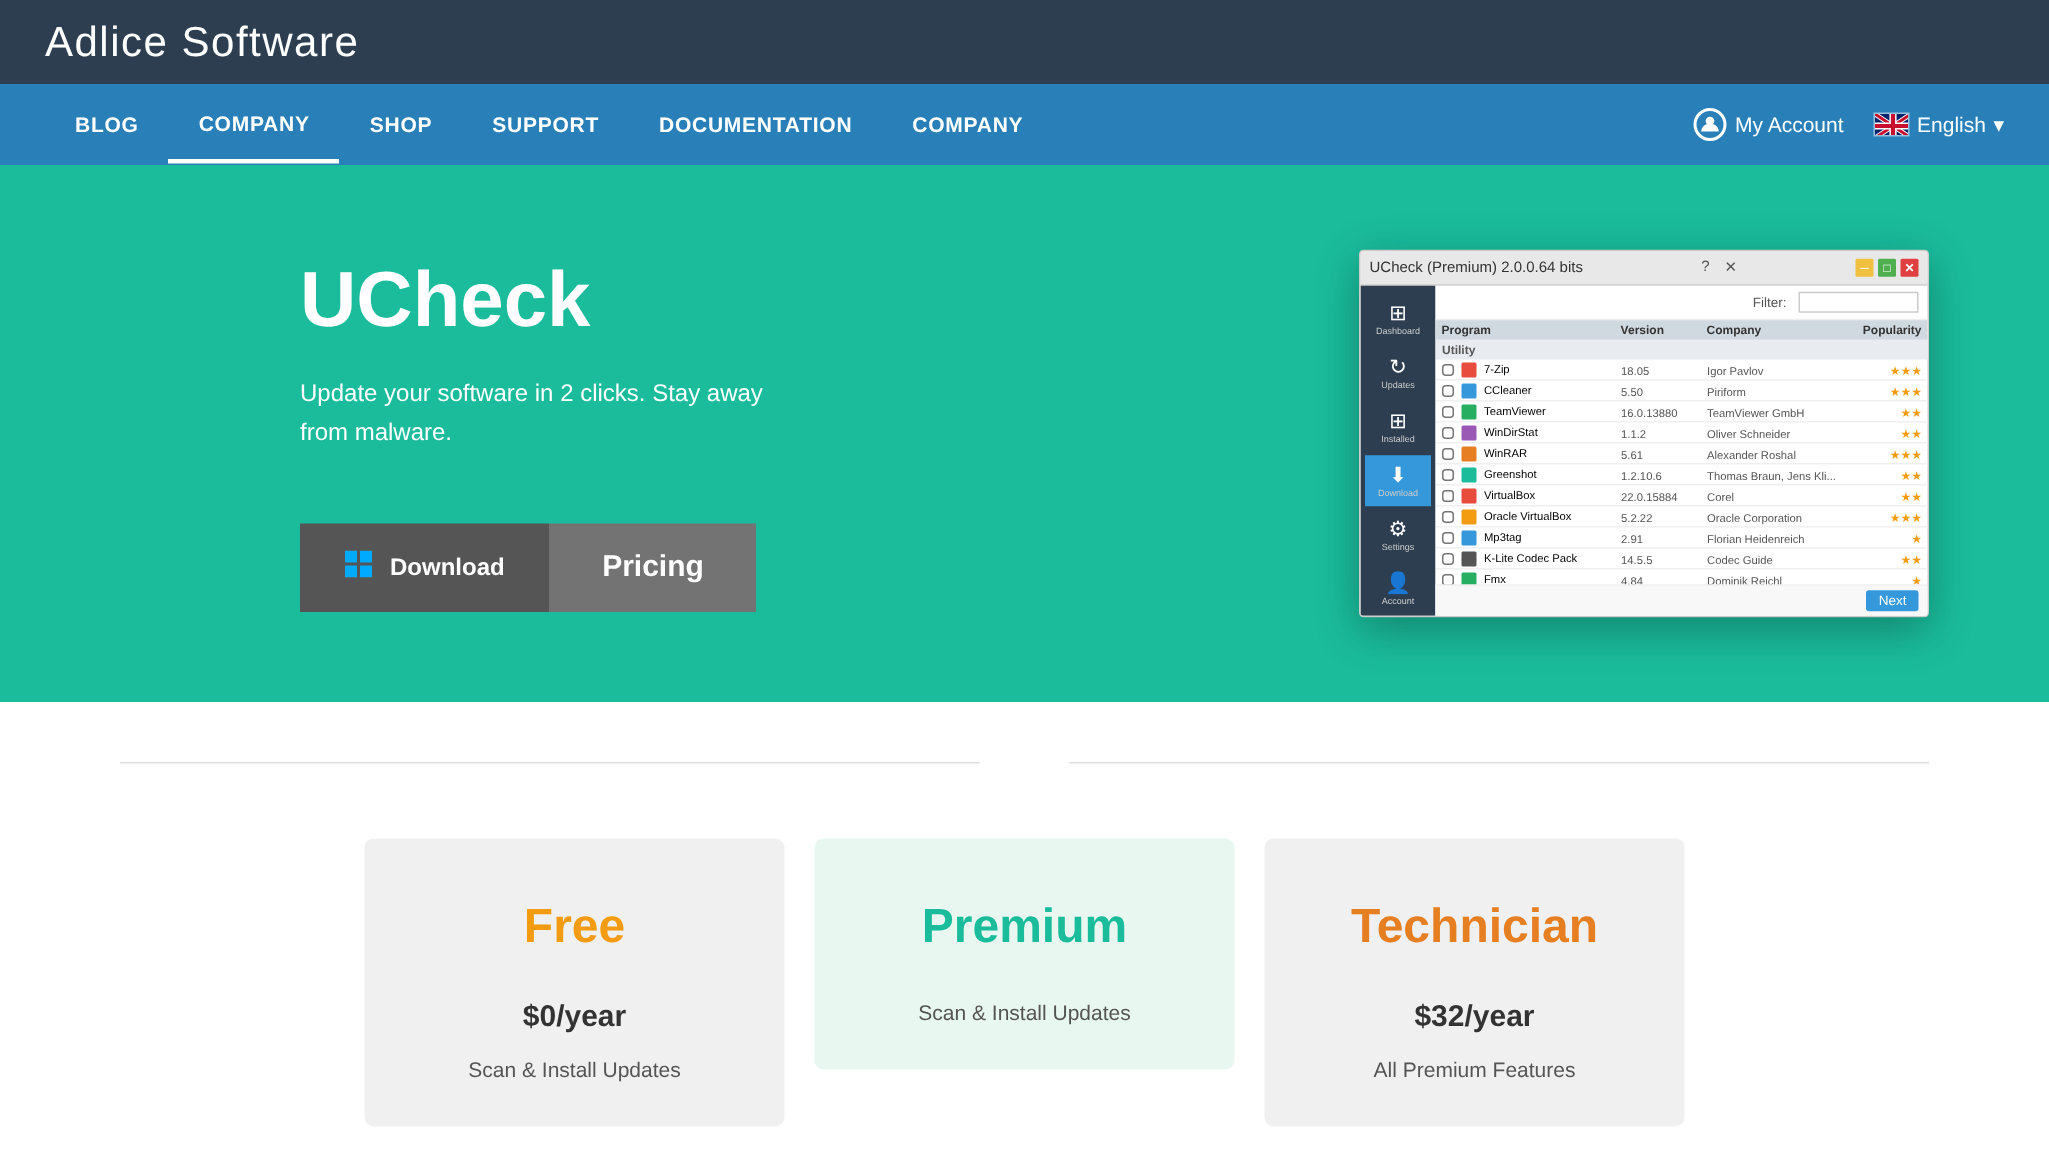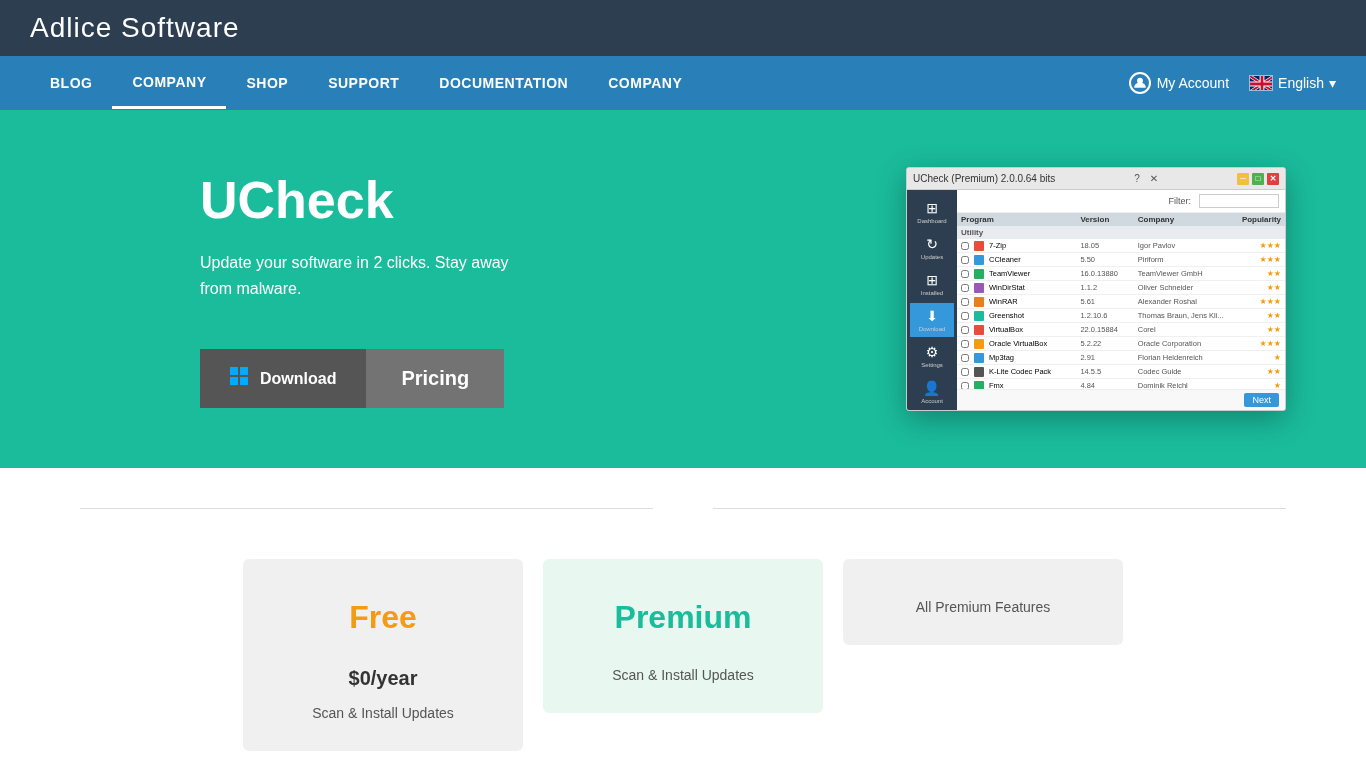--- a/index.html
+++ b/index.html
@@ -270,21 +270,21 @@
       background: #e8ecf0;
       font-size: 8px;
       font-weight: bold;
       color: #555;
       padding: 2px 4px;
     }
     .table-row-item {
       display: flex;
       font-size: 7.5px;
       padding: 1.5px 4px;
-      align-items: flex-start;
+      align-items: flex-end;
       border-bottom: 1px solid #f0f0f0;
     }
     .tri-program { flex: 2.5; display: flex; align-items: center; gap: 3px; }
     .tri-version { flex: 1.2; color: #555; }
     .tri-company { flex: 2; color: #555; }
     .tri-popularity { flex: 1; text-align: right; color: #f39c12; font-size: 8px; }
     .row-checkbox { width: 8px; height: 8px; margin-right: 2px; }
     .row-icon { width: 10px; height: 10px; background: #4a90d9; border-radius: 1px; margin-right: 2px; flex-shrink: 0; }
     .window-footer {
       display: flex;
@@ -560,16 +560,18 @@
     <div class="pricing-card">
       <div class="plan-name free">Free</div>
       <div class="plan-price">$0/year</div>
       <div class="plan-feature">Scan &amp; Install Updates</div>
     </div>
     <div class="pricing-card highlighted">
       <div class="plan-name premium">Premium</div>
       <div class="plan-feature">Scan &amp; Install Updates</div>
     </div>
     <div class="pricing-card">
+      <div class="plan-name technician">Technician</div>
+      <div class="plan-price">$32/year</div>
       <div class="plan-feature">All Premium Features</div>
     </div>
   </div>
 </section>
 
 </body></html>

